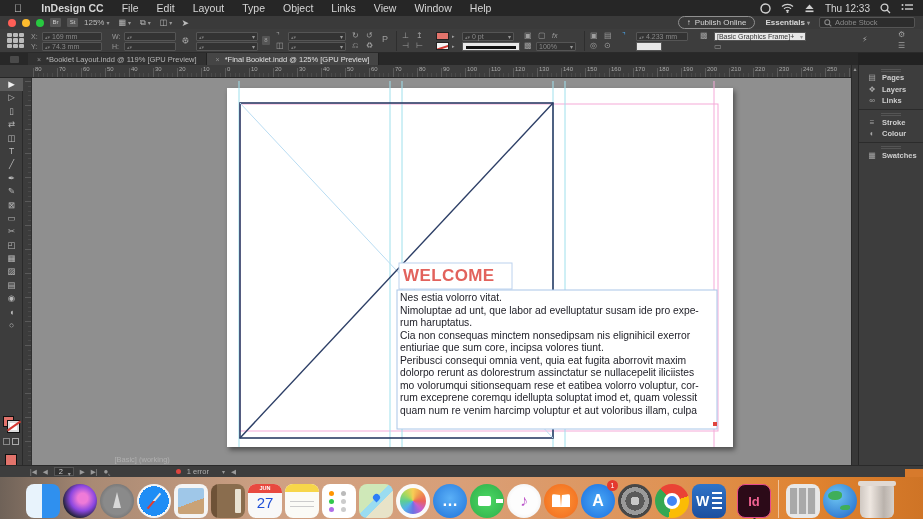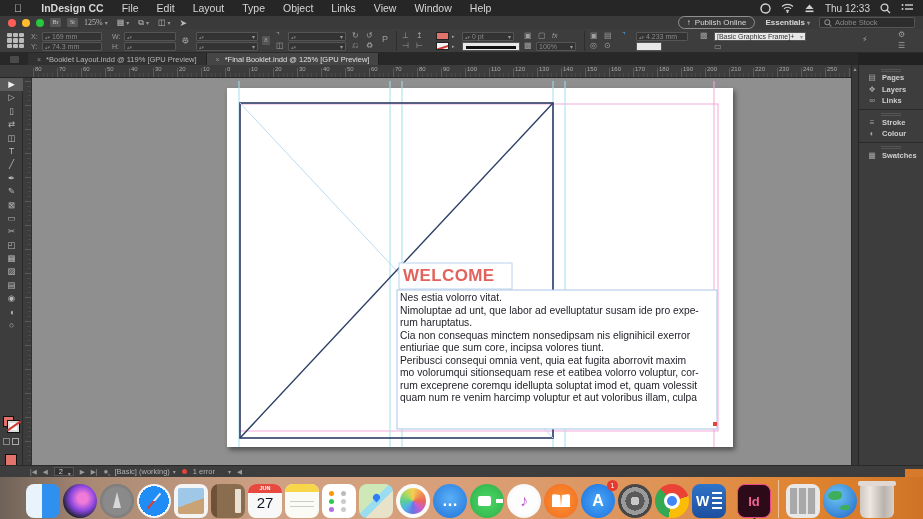--- a/index.html
+++ b/index.html
@@ -126,21 +126,21 @@
   .dk-safari { background:radial-gradient(circle at 50% 50%, #1f8df5 0 62%, #f2f4f6 62%); }
   .dk-safari::after { content:""; position:absolute; left:16px; top:7px; width:2px; height:20px;
     background:linear-gradient(#e8e8e8 0 50%, #e23b2e 50%); transform:rotate(40deg); }
   .dk-preview { background:#f4f4f4; }
   .dk-preview::after { content:""; position:absolute; inset:4px; background:linear-gradient(160deg,#9fc7e8 0 55%,#c9a276 55%); border-radius:2px; }
   .dk-contacts { background:linear-gradient(90deg,#6e5237 0 18%,#8a6d4e 18%); }
   .dk-contacts::after { content:""; position:absolute; right:4px; top:5px; width:6px; height:24px; background:#e9e2d2; border-radius:1px; }
   .dk-calendar { background:#f8f8f8; }
   .dk-cal-top { position:absolute; left:0; top:0; right:0; height:9px; border-radius:8px 8px 0 0;
     background:#e8493f; color:#fff; font-size:5.5px; text-align:center; line-height:9px; font-weight:bold; }
-  .dk-cal-num { position:absolute; left:0; right:0; top:10px; text-align:center; color:#0f172a; font-size:15px; }
+  .dk-cal-num { position:absolute; left:0; right:0; top:10px; text-align:center; color:#1d4ed8; font-size:15px; }
   .dk-notes { background:#fbfbf6; }
   .dk-notes::before { content:""; position:absolute; left:0; top:0; right:0; height:8px; background:#f7d64a; border-radius:8px 8px 0 0; }
   .dk-notes::after { content:""; position:absolute; left:5px; top:13px; right:5px; height:14px;
     background:repeating-linear-gradient(#fbfbf6 0 4px, #ccc 4px 5px); }
   .dk-reminders { background:#fff; }
   .dk-reminders::after { content:""; position:absolute; left:7px; top:7px; width:5px; height:5px; border-radius:50%;
     background:#ff9500; box-shadow:0 8px 0 #30c84b, 0 16px 0 #b06ee8, 12px 0 0 #bbb, 12px 8px 0 #ccc, 12px 16px 0 #ccc; }
   .dk-maps { background:linear-gradient(135deg,#cfe8b8 0 45%,#9adcf0 45% 60%,#e8e3c8 60%); }
   .dk-maps::after { content:""; position:absolute; left:14px; top:10px; width:7px; height:7px; border-radius:50% 50% 50% 0;
     transform:rotate(-45deg); background:#2d7ef7; }
@@ -213,21 +213,21 @@
     <svg width="12" height="10" viewBox="0 0 12 10">
         <circle cx="1.5" cy="2" r="1" fill="#cfcfcf"></circle>
         <rect x="4" y="1.3" width="8" height="1.4" fill="#cfcfcf"></rect>
         <circle cx="1.5" cy="6" r="1" fill="#cfcfcf"></circle>
         <rect x="4" y="5.3" width="8" height="1.4" fill="#cfcfcf"></rect>
       </svg>
   </span>
 </div>
 
 <div id="titlebar" class="abs">
-  <span style="display:flex; align-items:center; padding-left:8px;font-family:Liberation Serif, serif;">
+  <span style="display:flex; align-items:center; padding-left:8px;">
     <span class="tl" style="background:#ff5f57;"></span>
     <span class="tl" style="background:#febc2e;"></span>
     <span class="tl" style="background:#28c840;"></span>
     <span class="tb-mini">Br</span>
     <span class="tb-mini">St</span>
     <span class="tb-dd">
         <span>125%</span>
         <span class="caret">▾</span>
       </span>
     <span class="tb-dd">
@@ -439,20 +439,21 @@
     <rect x="681" y="344" width="4" height="4" fill="#e0443e"></rect>
   </svg>
   <div id="welcome-text">WELCOME</div>
   <div id="body-text">
       <div>Nes estia volorro vitat.</div>
       <div>Nimoluptae ad unt, que labor ad evelluptatur susam ide pro expe-</div>
       <div>rum haruptatus.</div>
       <div>Cia non consequas minctem nonsedipsam nis elignihicil exerror</div>
       <div>entiuriae que sum core, incipsa volores tiunt.</div>
       <div>Peribusci consequi omnia vent, quia eat fugita aborrovit maxim</div>
+      <div>dolorpo rerunt as dolorestrum assinctatur se nullacepelit iliciistes</div>
       <div>mo volorumqui sitionsequam rese et eatibea volorro voluptur, cor-</div>
       <div>rum exceprene coremqu idellupta soluptat imod et, quam volessit</div>
       <div>quam num re venim harcimp voluptur et aut voloribus illam, culpa</div>
     </div>
 </div>
 <div id="vscroll" class="abs">▴</div>
 
 <div id="rpanel" class="abs">
     <div class="pg-handle">
       <i></i>
@@ -494,21 +495,21 @@
     </div>
   </div>
 
 <div id="statusbar" class="abs">
   <span class="sb-arr">|◀</span>
   <span class="sb-arr">◀</span>
   <span id="sb-page"><span>2</span><span class="caret">▾</span></span>
   <span class="sb-arr">▶</span>
   <span class="sb-arr">▶|</span>
   <span style="font-size:8px; color:#999;">●̢</span>
-  <span style="display:flex; gap:3px; align-items:center;">
+  <span style="display:flex; gap:17px; align-items:center;flex-direction:column;">
       <span>[Basic] (working)</span>
       <span class="caret">▾</span>
     </span>
   <span class="err-dot"></span>
   <span style="display:flex; gap:13px; align-items:center;">
       <span>1 error</span>
       <span class="caret">▾</span>
     </span>
   <span class="sb-arr">◀</span>
 </div>

